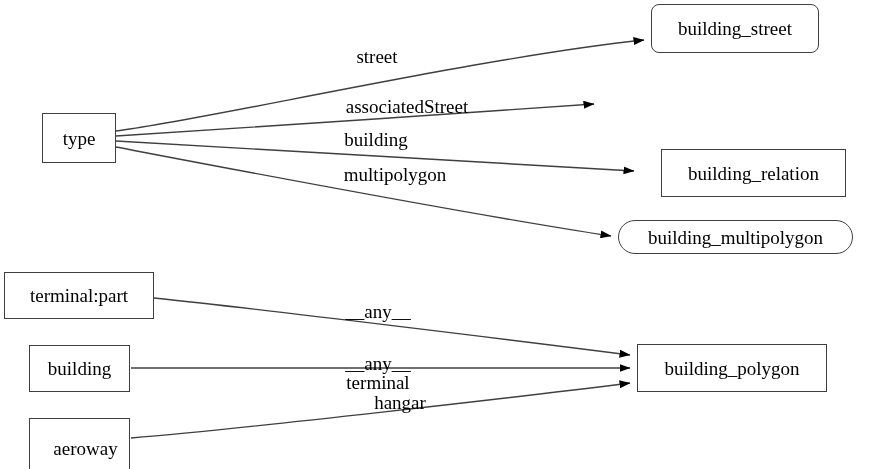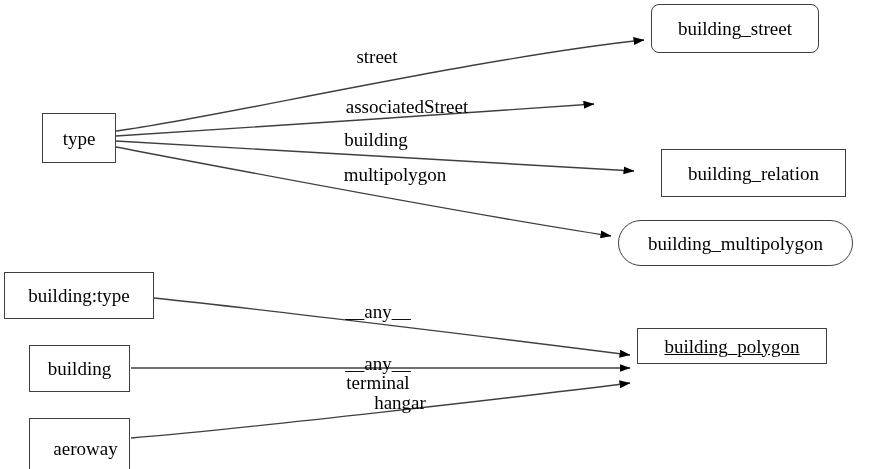--- a/index.html
+++ b/index.html
@@ -84,37 +84,37 @@
 
   <div class="node" style="left:651px; top:4px;   width:168px; height:49px;border-radius:8px;">
     <span>building_street</span>
   </div>
 
 
   <div class="node" style="left:641px; top:149px; width:185px; height:48px;margin-left:20px;">
     <span>building_relation</span>
   </div>
 
-  <div class="node" style="left:618px; top:220px; width:235px; height:46px;border-radius:23px;">
+  <div class="node" style="left:618px; top:220px; width:235px; height:34px;border-radius:23px;">
     <span>building_multipolygon</span>
   </div>
 
   <div class="node" style="left:4px;   top:272px; width:150px; height:47px;">
-    <span>building:type</span>
+    <span>terminal:part</span>
   </div>
 
   <div class="node" style="left:29px;  top:345px; width:101px; height:47px;">
     <span>building</span>
   </div>
 
   <div class="node" style="left:29px;  top:418px; width:101px; height:60px;padding-left:12px;">
     <span>aeroway</span>
   </div>
 
-  <div class="node" style="left:637px; top:328px; width:190px; height:36px;text-decoration:underline;">
+  <div class="node" style="left:637px; top:344px; width:190px; height:48px;">
     <span>building_polygon</span>
   </div>
 
   <div class="edge-label" style="left:377px; top:56px;">street</div>
 
   <div class="edge-label" style="left:380px; top:106px;margin-left:27px;">associatedStreet</div>
 
   <div class="edge-label" style="left:376px; top:139px;">building</div>
 
   <div class="edge-label" style="left:377px; top:174px;margin-left:18px;">multipolygon</div>

